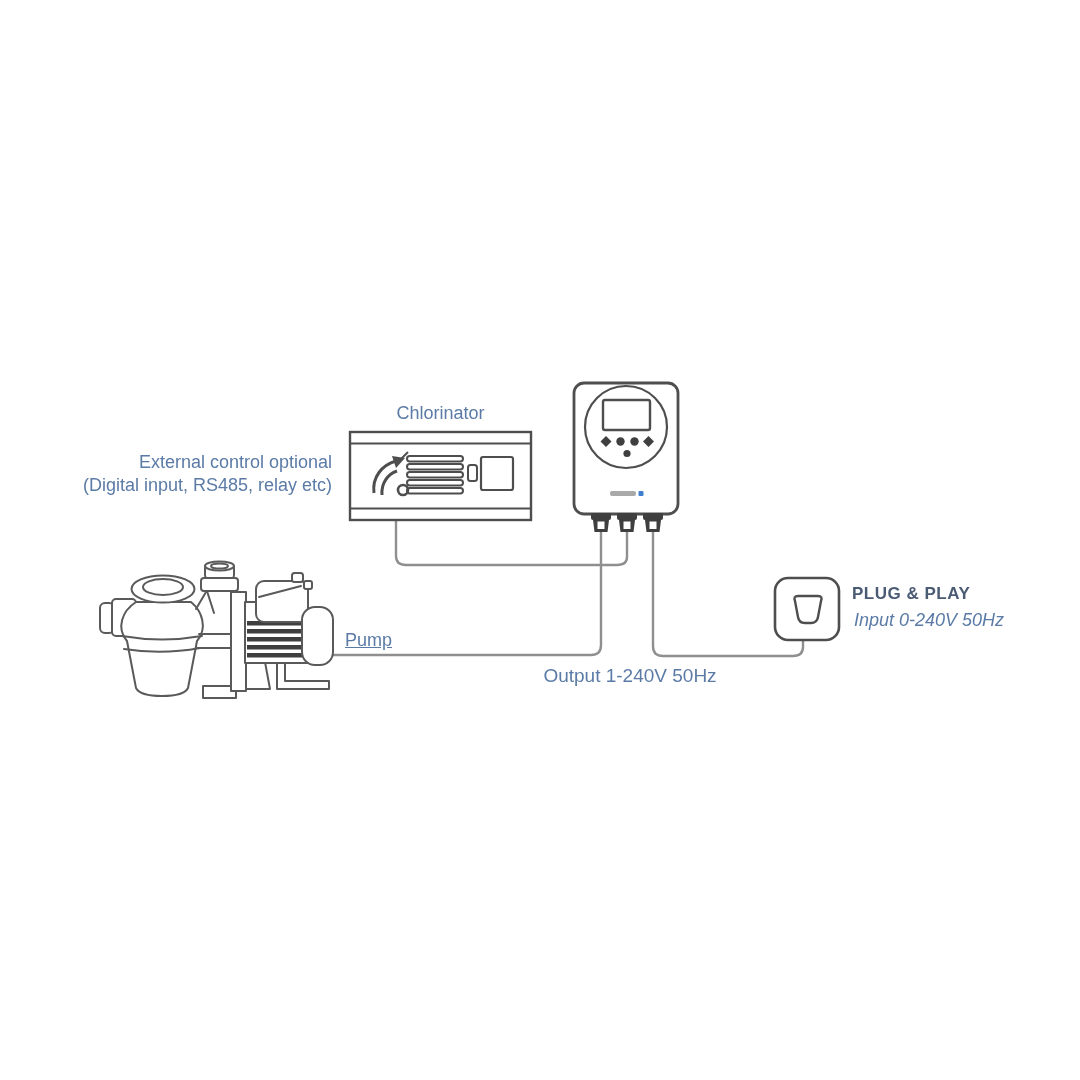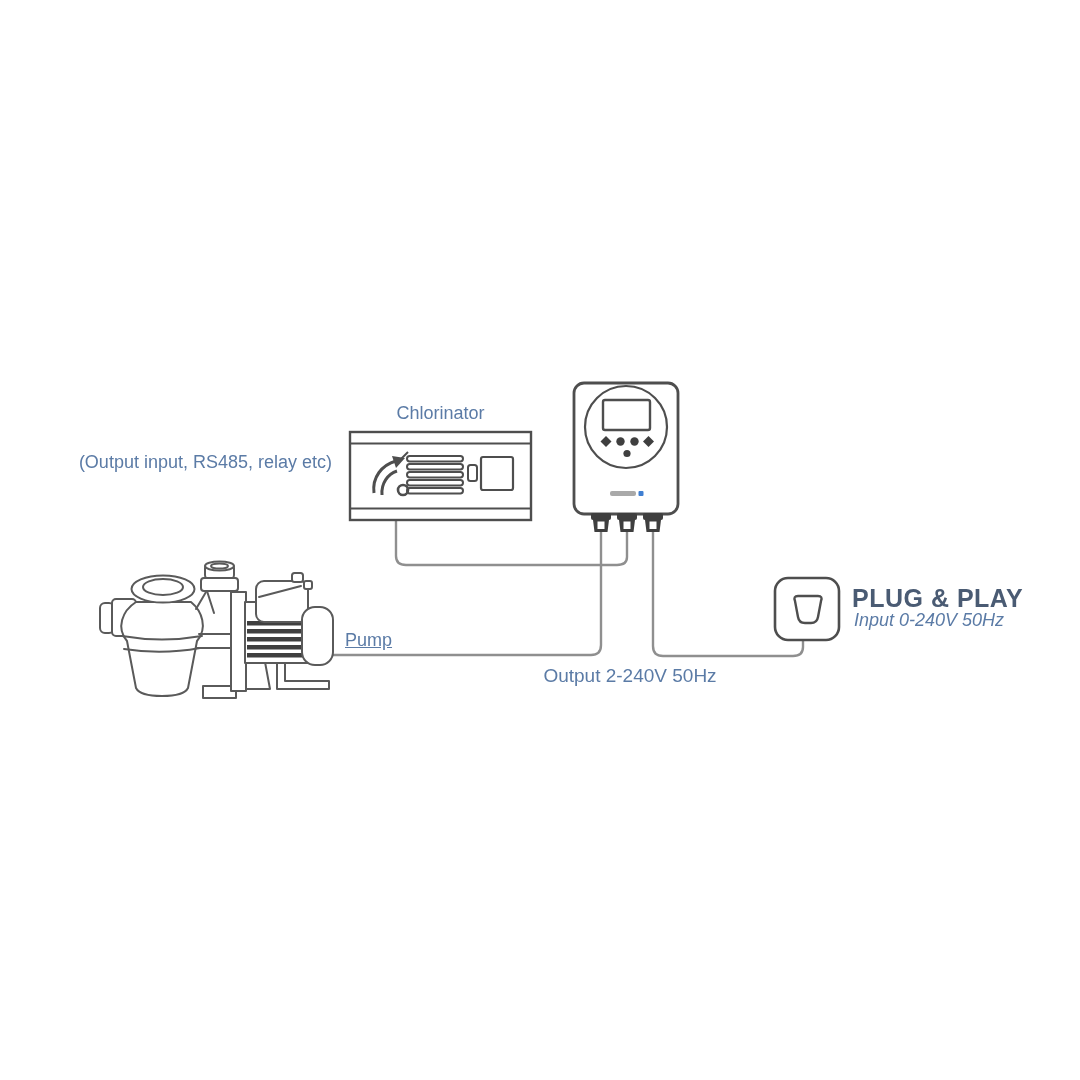--- a/index.html
+++ b/index.html
@@ -4,21 +4,21 @@
 <style>
   html,body{margin:0;padding:0;}
   body{width:1080px;height:1080px;background:var(--background,#fff);font-family:"Liberation Sans",sans-serif;}
   .canvas{position:relative;width:1080px;height:779px;background:var(--background,#fff);overflow:hidden;}
   .lineart{position:absolute;left:0;top:0;}
   .lbl{position:absolute;color:var(--label-text,#5b7ba6);font-size:18px;white-space:nowrap;}
   .lbl-chlorinator{left:350px;top:403px;width:181px;text-align:center;}
   .lbl-external{left:0;top:451px;width:332px;text-align:right;line-height:23px;white-space:normal;}
   .lbl-pump{left:345px;top:630px;text-decoration:underline;}
   .lbl-output{left:450px;top:665px;width:360px;text-align:center;font-size:19px;}
-  .lbl-plug-title{left:852px;top:584px;font-size:25px;font-weight:bold;letter-spacing:.5px;color:var(--plug-title-text,#4a5b73);}
+  .lbl-plug-title{left:852px;top:584px;font-size:17px;font-weight:bold;letter-spacing:.5px;color:var(--plug-title-text,#4a5b73);}
   .lbl-plug-sub{left:854px;top:610px;font-style:italic;}
 </style>
 </head>
 <body>
 
 <div class="canvas">
 
   <svg class="lineart" width="1080" height="1080" viewBox="0 0 1080 1080">
 
     <g stroke="var(--wire,#8f8f8f)" stroke-width="2.4" fill="none" stroke-linecap="round">
@@ -128,24 +128,25 @@
         <rect x="304" y="581" width="8" height="8" rx="2"></rect>
       </g>
 
       <rect x="302" y="607" width="31" height="58" rx="13"></rect>
     </g>
   </svg>
 
   <div class="lbl lbl-chlorinator">Chlorinator</div>
 
   <div class="lbl lbl-external">
-    <div>(Output input, RS485, relay etc)</div>
+    <div>External control optional</div>
+    <div>(Digital input, RS485, relay etc)</div>
   </div>
 
   <div class="lbl lbl-pump">Pump</div>
 
-  <div class="lbl lbl-output">Output 2-240V 50Hz</div>
+  <div class="lbl lbl-output">Output 1-240V 50Hz</div>
 
   <div class="lbl lbl-plug-title">PLUG &amp; PLAY</div>
 
   <div class="lbl lbl-plug-sub">Input 0-240V 50Hz</div>
 
 </div>
 
 </body></html>

